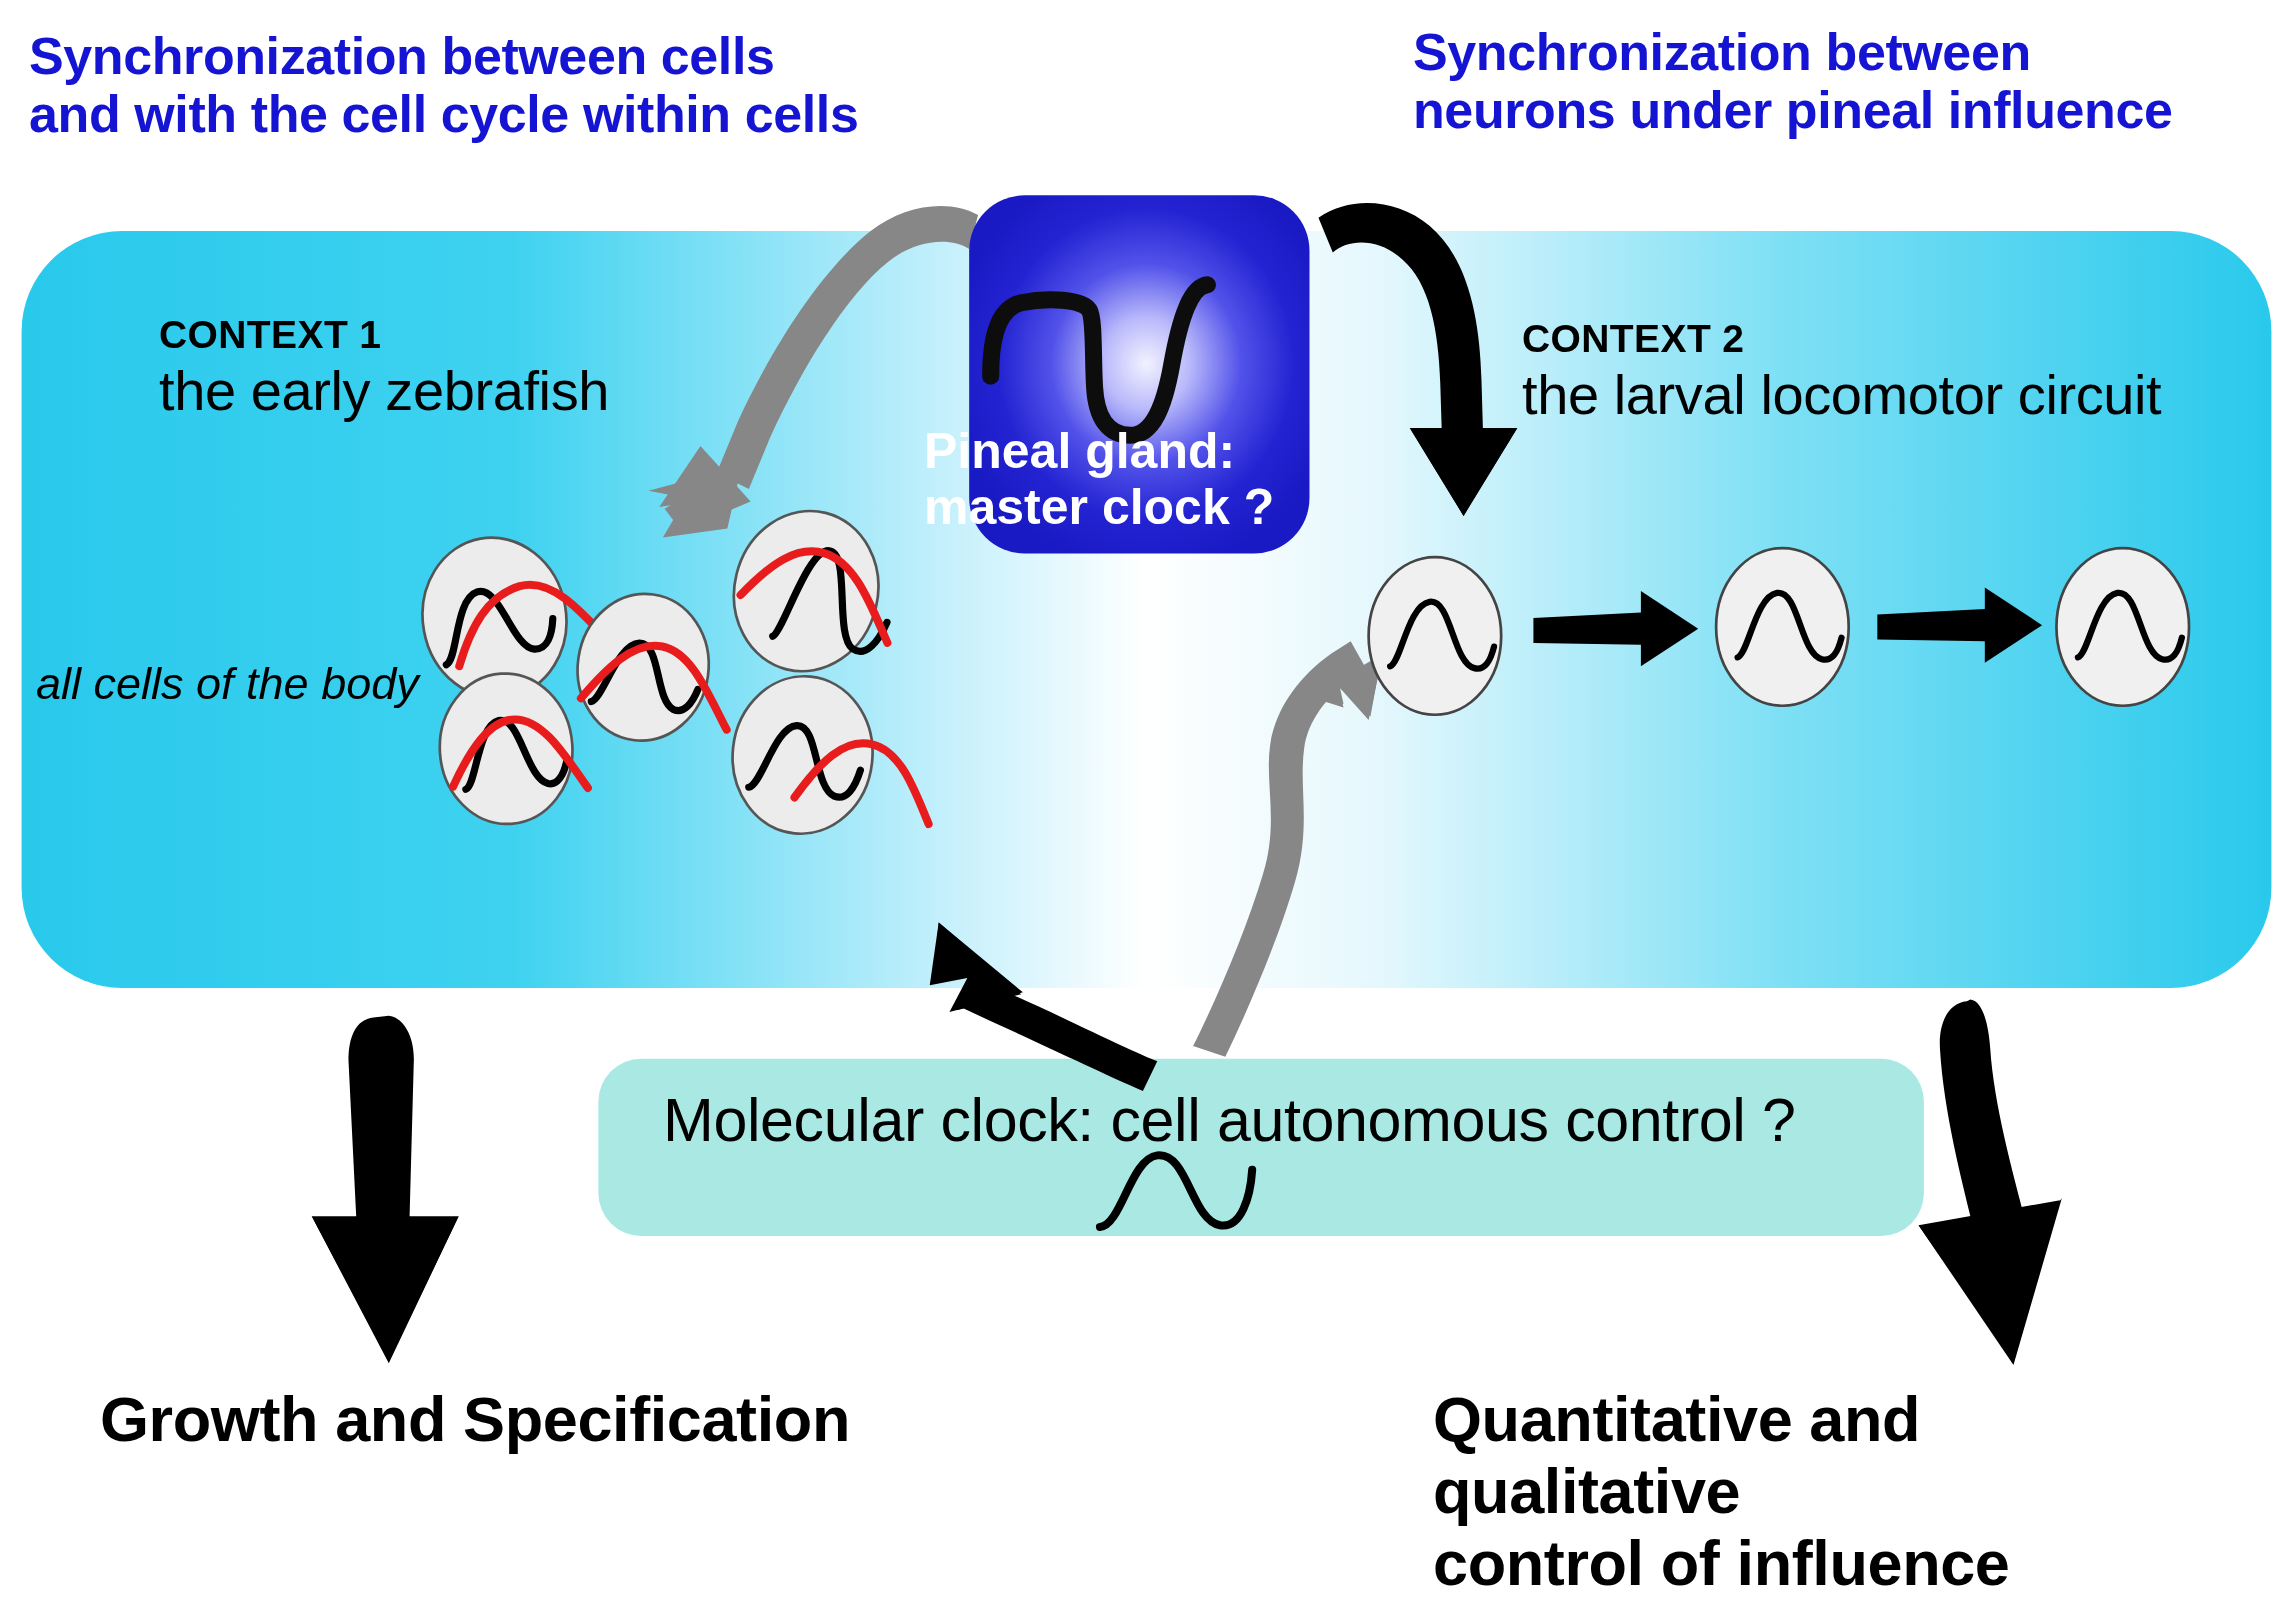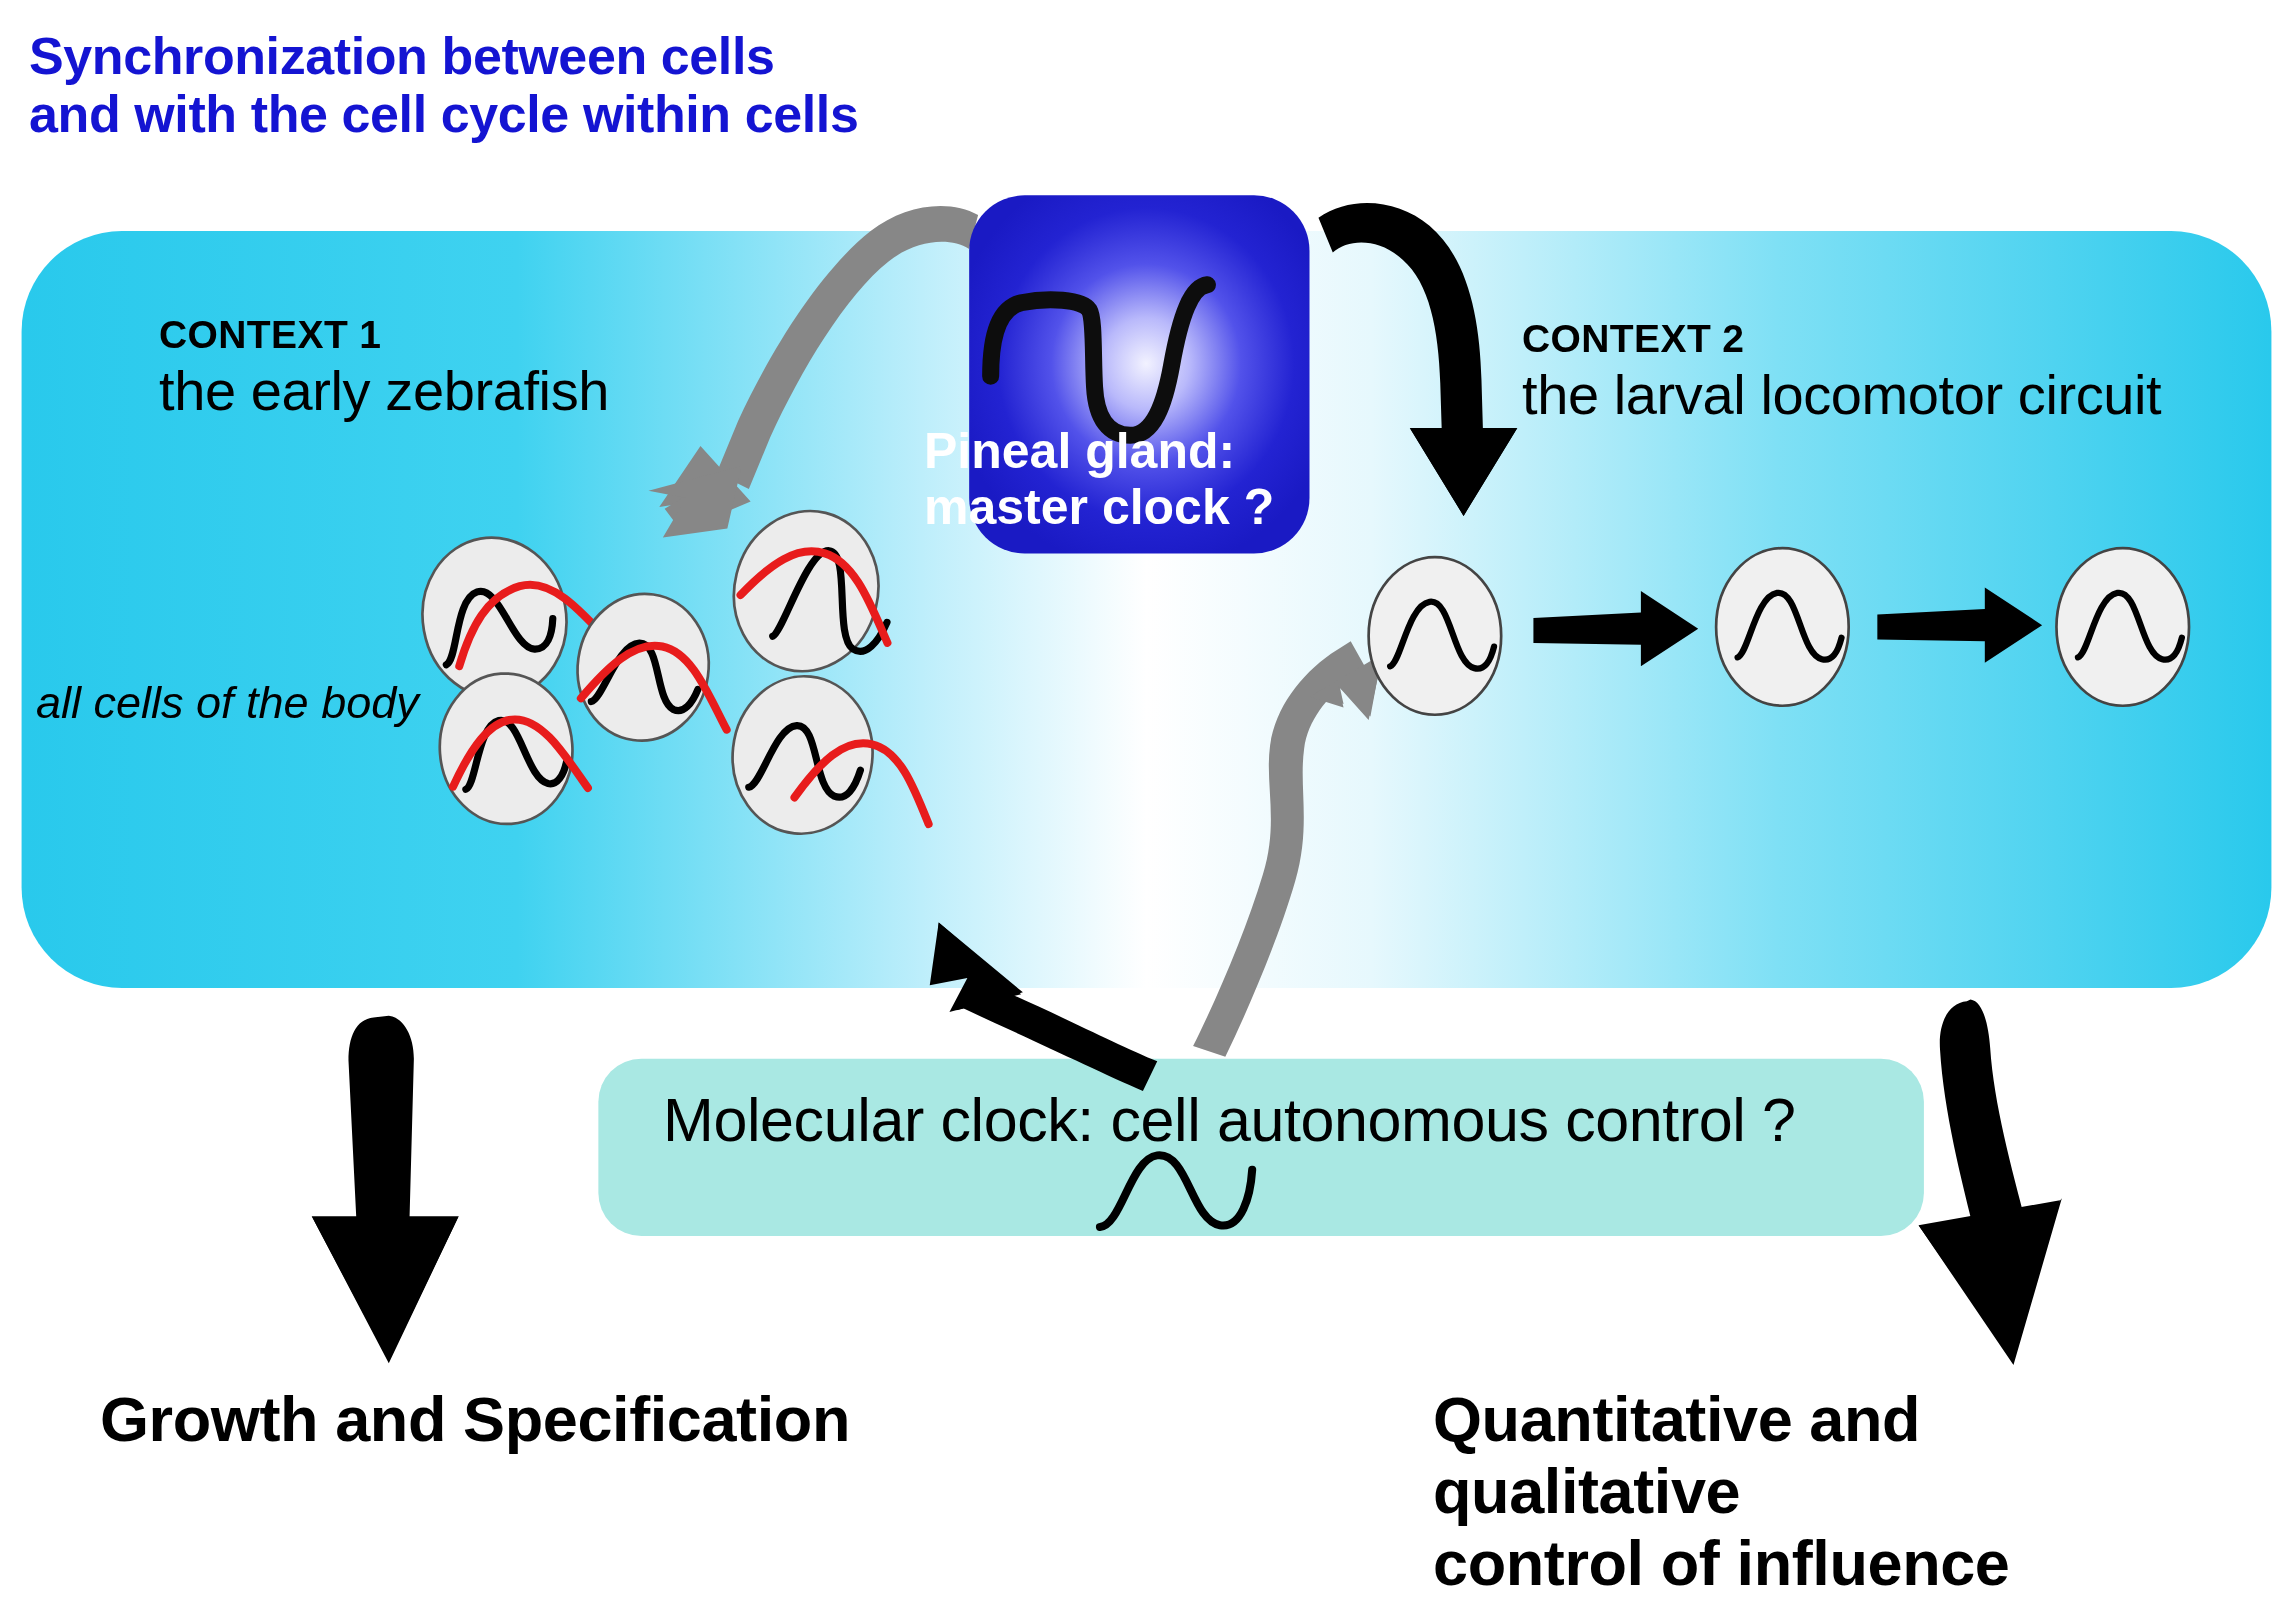--- a/index.html
+++ b/index.html
@@ -26,21 +26,21 @@
   #ctx1-big{left:159px;top:358px;}
   #ctx2-small{left:1522px;top:317px;}
   #ctx2-big{left:1522px;top:362px;}
 
   #cell-cycle-label{
     position:absolute;left:204px;top:450px;
     color:#fb1616;font-size:68px;font-weight:normal;letter-spacing:-0.9px;
   }
 
   .ital-label{position:absolute;color:#000;font-style:italic;font-size:45px;}
-  #all-cells-label{left:36px;top:677px;}
+  #all-cells-label{left:36px;top:658px;}
   #neurons-label{left:1435px;top:716px;}
 
   
   #mc-text{
     position:absolute;left:663px;top:1085px;width:1218px;
     color:#000;font-size:61px;letter-spacing:-0.4px;
   }
 
   
   #pineal-text{
@@ -216,20 +216,22 @@
              C 1106 372 1116 344 1140 338
              C 1170 332 1208 334 1216 346
              C 1222 356 1220 400 1222 432
              C 1224 468 1238 486 1262 486
              C 1288 486 1300 452 1308 408
              C 1318 352 1330 320 1348 318" fill="none" stroke="#0d0d0d" stroke-width="19" stroke-linecap="round" stroke-linejoin="round"></path>
   </svg>
 
   <div class="hdr" id="hdr-left">Synchronization between cells
 and with the cell cycle within cells</div>
+  <div class="hdr" id="hdr-right">Synchronization between
+neurons under pineal influence</div>
 
   <div class="ctx-small" id="ctx1-small">CONTEXT 1</div>
   <div class="ctx-big" id="ctx1-big">the early zebrafish</div>
   <div class="ital-label" id="all-cells-label">all cells of the body</div>
 
   <div class="ctx-small" id="ctx2-small">CONTEXT 2</div>
   <div class="ctx-big" id="ctx2-big">the larval locomotor circuit</div>
 
   <div id="pineal-text">Pineal gland:
 master clock ?</div>

